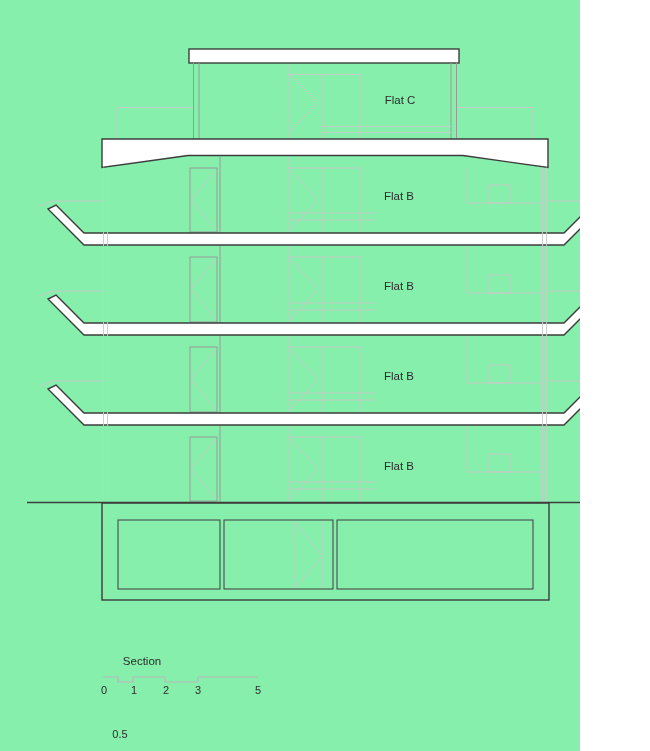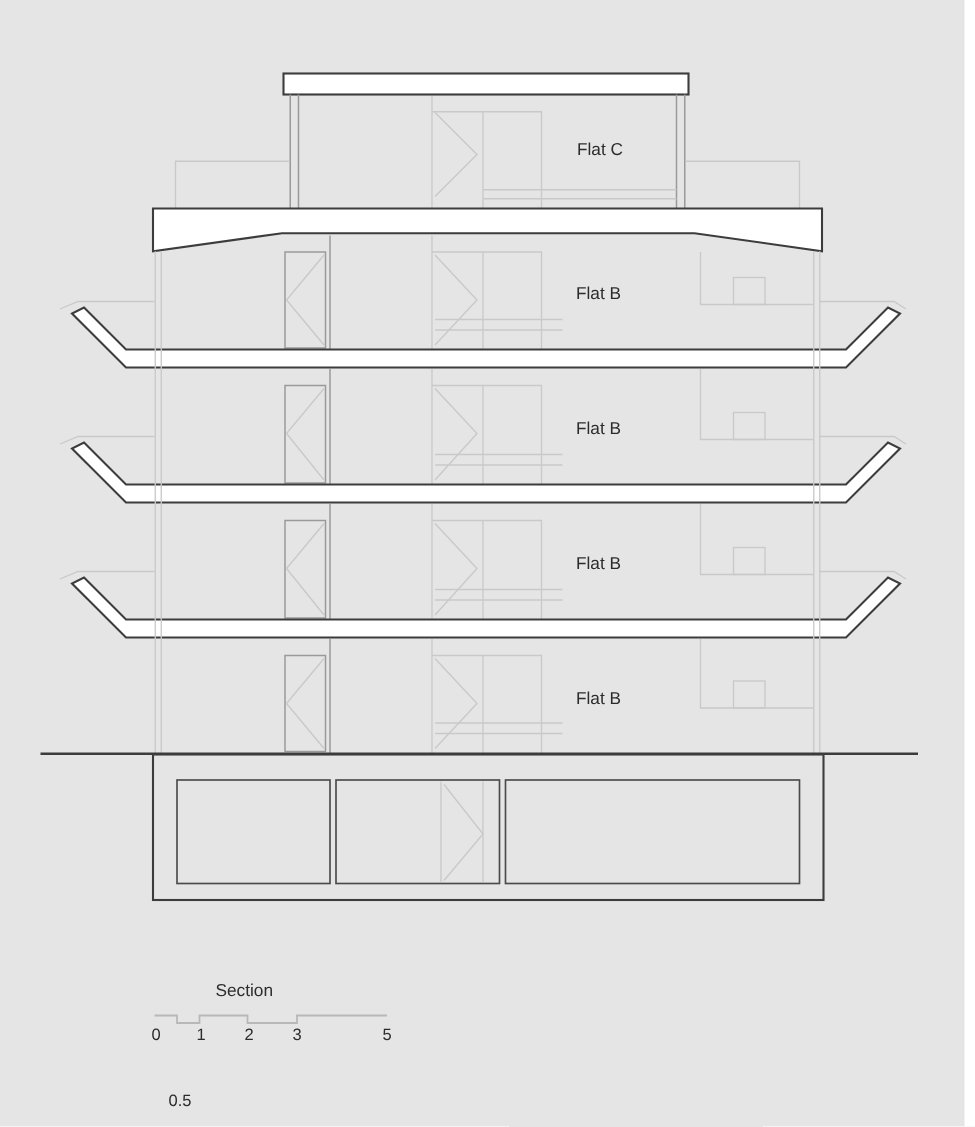--- a/index.html
+++ b/index.html
@@ -1,32 +1,32 @@
 <!DOCTYPE html>
 <html><head>
 <meta charset="utf-8">
 <style>
   html,body{margin:0;padding:0;background:#ffffff;}
   #canvas{
-    position:relative;width:643px;height:751px;background:#e5e5e5;overflow:hidden;
+    position:relative;width:580px;height:751px;background:#86efac;overflow:hidden;
     font-family:"Liberation Sans",sans-serif;
   }
   svg{position:absolute;left:0;top:0;}
   .dark{stroke:#3c3c3c;stroke-width:1.4;fill:none;}
   .darkfill{stroke:#3c3c3c;stroke-width:1.4;fill:#ffffff;}
   .heavy{stroke:#3c3c3c;stroke-width:1.6;fill:none;}
   .room{stroke:#4a4a4a;stroke-width:1.1;fill:none;}
   .mid{stroke:#9a9a9a;stroke-width:1;fill:none;}
   .lt{stroke:#c9c9c9;stroke-width:0.9;fill:none;}
   .scalebar{stroke:#b8b8b8;stroke-width:1.2;fill:none;}
   .lbl{
     position:absolute;color:#2c2c2c;font-size:11.5px;line-height:13px;
     text-align:center;white-space:nowrap;
   }
-  .lbl.left{text-align:right;}
+  .lbl.left{text-align:center;}
   .tick{position:absolute;color:#2c2c2c;font-size:11px;line-height:12px;text-align:center;white-space:nowrap;}
 </style>
 </head>
 <body>
 
 <div id="canvas">
 
   <svg width="650" height="751" viewBox="0 0 650 751">
 
     <g>

